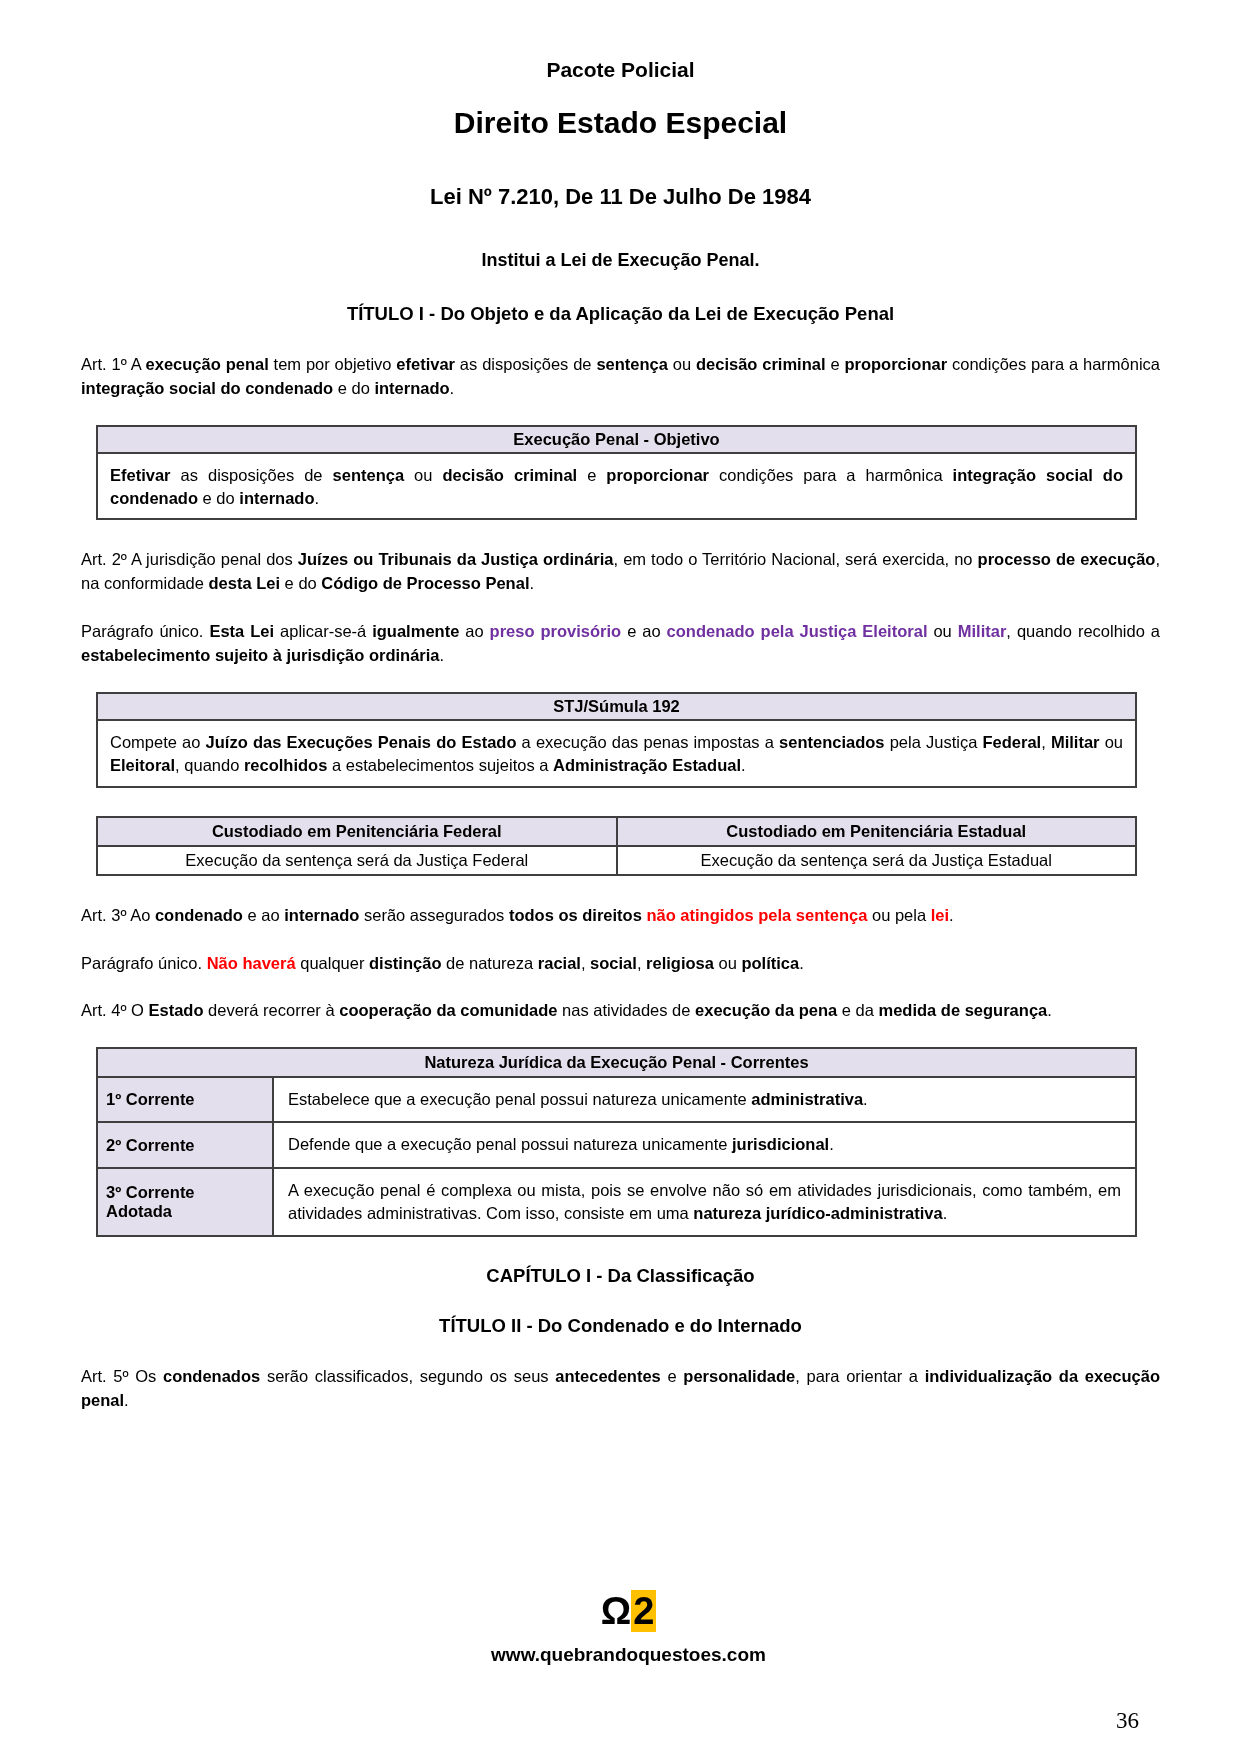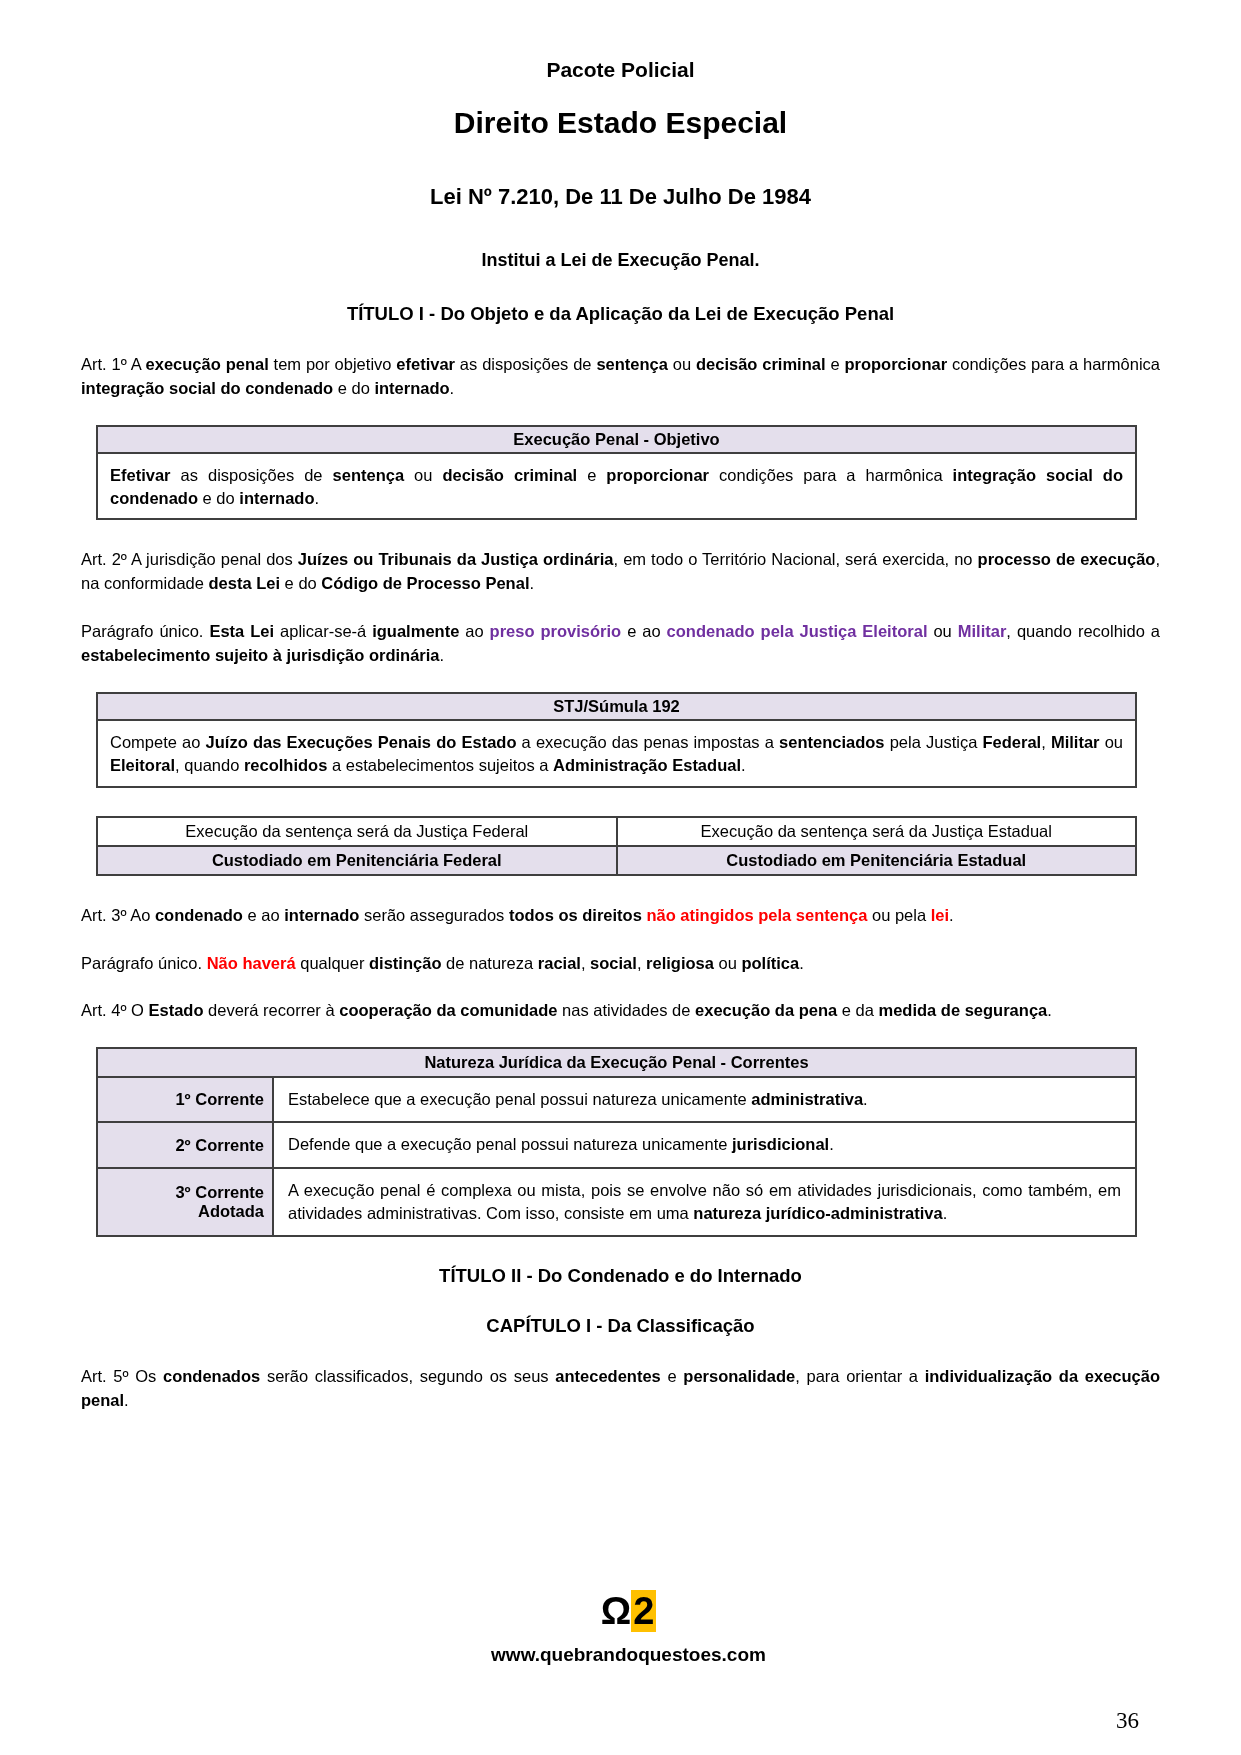--- a/index.html
+++ b/index.html
@@ -44,21 +44,21 @@
     border:2px solid #3f3f3f;
     padding:4px 10px;
   }
   table.doc-table th{
     background:var(--lavender);
     font-weight:bold;text-align:center;
   }
   table.doc-table td{text-align:center;}
   table.correntes td.label-cell{
     background:var(--lavender);
-    font-weight:bold;text-align:right;
+    font-weight:bold;text-align:left;
     width:158px;padding:10px 8px;
   }
   table.correntes td.text-cell{
     text-align:justify;line-height:1.4;
     padding:10px 14px;
   }
   .footer{
     position:absolute;left:0;top:1592px;width:100%;
     text-align:center;
     padding-left:8px;
@@ -98,26 +98,26 @@
     <p class="body-par"><span>Parágrafo único. </span><span style="font-weight: bold;">Esta Lei</span><span> aplicar-se-á </span><span style="font-weight: bold;">igualmente</span><span> ao </span><span style="font-weight: bold; color: rgb(112, 48, 160);">preso provisório</span><span> e ao </span><span style="font-weight: bold; color: rgb(112, 48, 160);">condenado pela Justiça Eleitoral</span><span> ou </span><span style="font-weight: bold; color: rgb(112, 48, 160);">Militar</span><span>, quando recolhido a </span><span style="font-weight: bold;">estabelecimento sujeito à jurisdição ordinária</span><span>.</span></p>
 
     <div class="note-box">
       <div class="note-box-title">STJ/Súmula 192</div>
       <div class="note-box-body"><span>Compete ao </span><span style="font-weight: bold;">Juízo das Execuções Penais do Estado</span><span> a execução das penas impostas a </span><span style="font-weight: bold;">sentenciados</span><span> pela Justiça </span><span style="font-weight: bold;">Federal</span><span>, </span><span style="font-weight: bold;">Militar</span><span> ou </span><span style="font-weight: bold;">Eleitoral</span><span>, quando </span><span style="font-weight: bold;">recolhidos</span><span> a estabelecimentos sujeitos a </span><span style="font-weight: bold;">Administração Estadual</span><span>.</span></div>
     </div>
 
     <table class="doc-table">
       <tbody>
           <tr>
+        <th style="width:50%">Custodiado em Penitenciária Federal</th>
+        <th style="width:50%">Custodiado em Penitenciária Estadual</th>
+      </tr>
+      <tr>
         <td>Execução da sentença será da Justiça Federal</td>
         <td>Execução da sentença será da Justiça Estadual</td>
-      </tr>
-      <tr>
-        <th style="width:50%">Custodiado em Penitenciária Federal</th>
-        <th style="width:50%">Custodiado em Penitenciária Estadual</th>
       </tr>
     </tbody>
       </table>
 
     <p class="body-par"><span>Art. 3º Ao </span><span style="font-weight: bold;">condenado</span><span> e ao </span><span style="font-weight: bold;">internado</span><span> serão assegurados </span><span style="font-weight: bold;">todos os direitos</span><span> </span><span style="font-weight: bold; color: rgb(255, 0, 0);">não atingidos pela sentença</span><span> ou pela </span><span style="font-weight: bold; color: rgb(255, 0, 0);">lei</span><span>.</span></p>
 
     <p class="body-par"><span>Parágrafo único. </span><span style="font-weight: bold; color: rgb(255, 0, 0);">Não haverá</span><span> qualquer </span><span style="font-weight: bold;">distinção</span><span> de natureza </span><span style="font-weight: bold;">racial</span><span>, </span><span style="font-weight: bold;">social</span><span>, </span><span style="font-weight: bold;">religiosa</span><span> ou </span><span style="font-weight: bold;">política</span><span>.</span></p>
 
     <p class="body-par"><span>Art. 4º O </span><span style="font-weight: bold;">Estado</span><span> deverá recorrer à </span><span style="font-weight: bold;">cooperação da comunidade</span><span> nas atividades de </span><span style="font-weight: bold;">execução da pena</span><span> e da </span><span style="font-weight: bold;">medida de segurança</span><span>.</span></p>
 
@@ -134,23 +134,23 @@
         <td class="label-cell">2º Corrente</td>
         <td class="text-cell"><span>Defende que a execução penal possui natureza unicamente </span><span style="font-weight: bold;">jurisdicional</span><span>.</span></td>
       </tr>
       <tr>
         <td class="label-cell">3º Corrente Adotada</td>
         <td class="text-cell"><span>A execução penal é </span><span style="font-weight: normal;">complexa ou mista</span><span>, pois se envolve não só em atividades jurisdicionais, como também, em atividades administrativas. Com isso, consiste em uma </span><span style="font-weight: bold;">natureza jurídico-administrativa</span><span>.</span></td>
       </tr>
     </tbody>
       </table>
 
+    <div class="section-heading">CAPÍTULO I - Da Classificação</div>
+
     <div class="section-heading">TÍTULO II - Do Condenado e do Internado</div>
-
-    <div class="section-heading">CAPÍTULO I - Da Classificação</div>
 
     <p class="body-par"><span>Art. 5º Os </span><span style="font-weight: bold;">condenados</span><span> serão classificados, segundo os seus </span><span style="font-weight: bold;">antecedentes</span><span> e </span><span style="font-weight: bold;">personalidade</span><span>, para orientar a </span><span style="font-weight: bold;">individualização da execução penal</span><span>.</span></p>
 
   </div>
 
   <div class="footer">
     <div class="logo">
       <span class="omega">Ω</span><span class="two">2</span>
     </div>
     <div class="footer-url">www.quebrandoquestoes.com</div>

